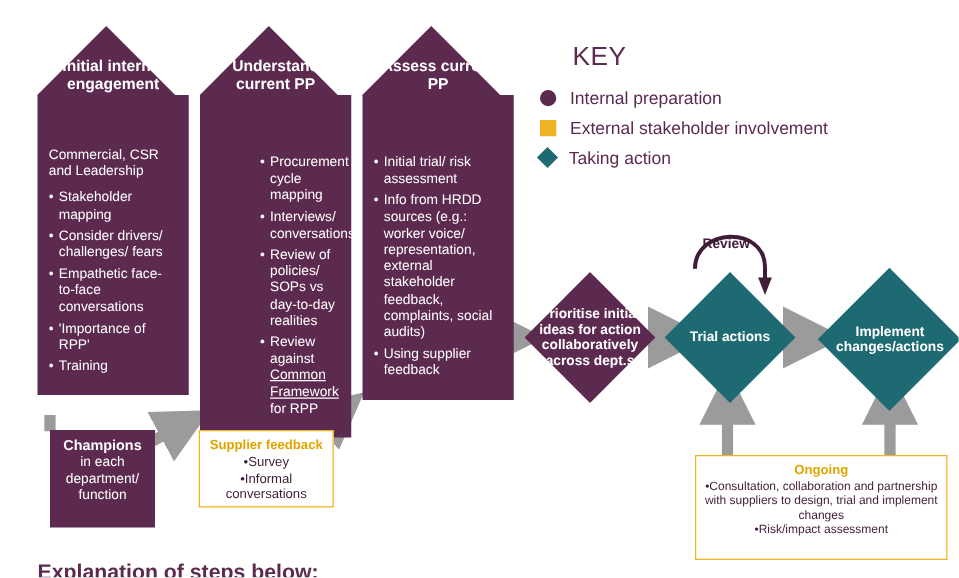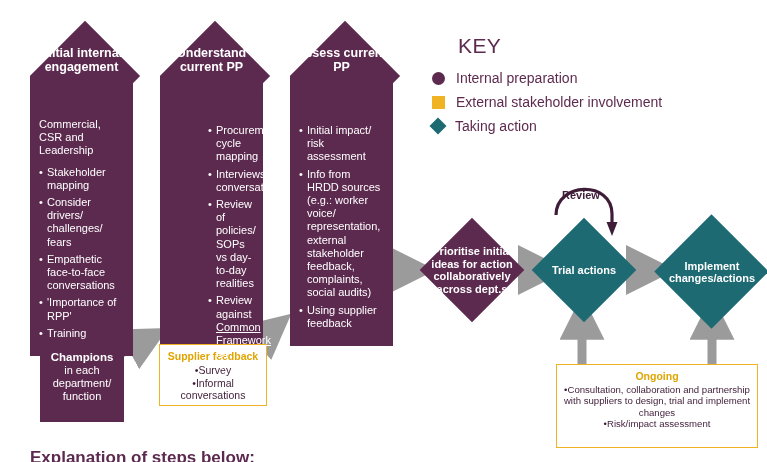--- a/index.html
+++ b/index.html
@@ -16,21 +16,21 @@
     width: 767px;
     height: 462px;
     overflow: hidden;
     background: #ffffff;
   }
   .abs { position: absolute; }
 
   
   .pillar {
     position: absolute;
-    width: 103px;
+    width: 121px;
     background: #5d2a4f;
     color: #ffffff;
   }
   .pillar-diamond {
     position: absolute;
     width: 78px;
     height: 78px;
     background: #5d2a4f;
     transform: rotate(45deg);
     left: 16px;
@@ -259,21 +259,21 @@
         <li>Review against <span class="uline">Common Framework</span> for RPP</li>
       </ul>
     </div>
   </div>
 
   <div class="pillar" style="left:290px; top:76px;">
     <div class="pillar-diamond"></div>
     <div class="pillar-title">Assess current PP</div>
     <div class="pillar-body" style="padding-top:48px;">
       <ul>
-        <li>Initial impact/ risk assessment</li>
+        <li>Initial trial/ risk assessment</li>
         <li>Info from HRDD sources (e.g.: worker voice/ representation, external stakeholder feedback, complaints, social audits)</li>
         <li>Using supplier feedback</li>
       </ul>
     </div>
   </div>
 
   <div class="champ-box" style="left:40px; top:344px; width:84px; height:78px;">
     <b>Champions</b>
     <div>in each department/ function</div>
   </div>

